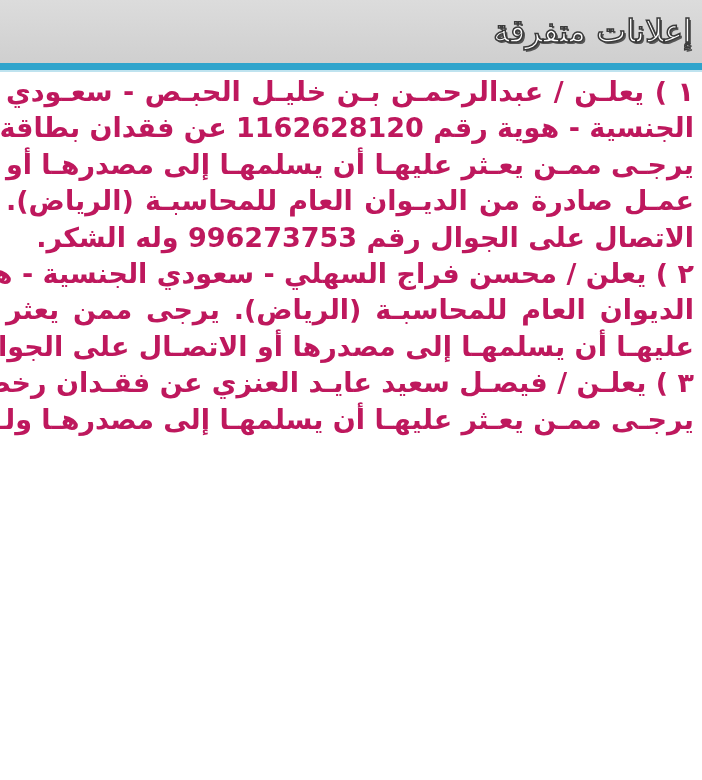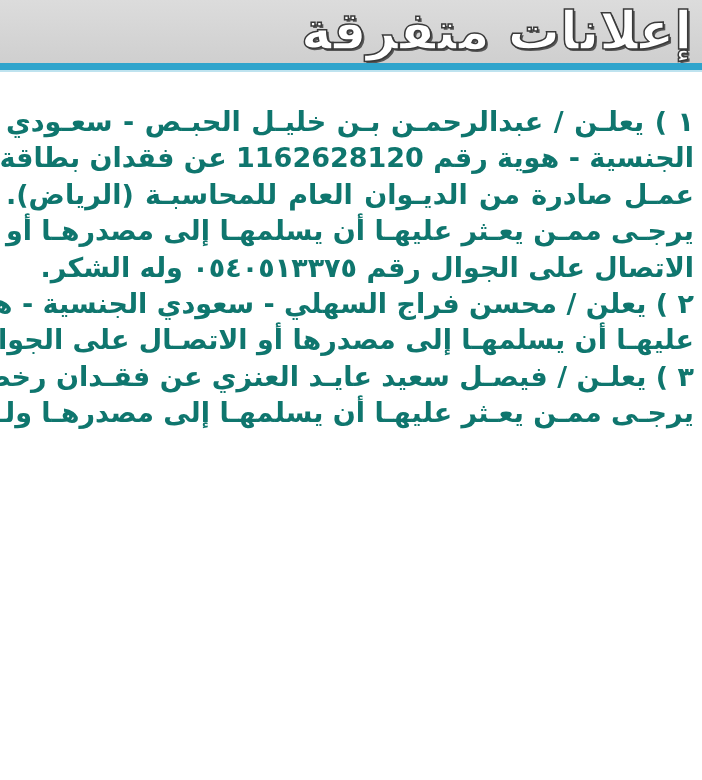--- a/index.html
+++ b/index.html
@@ -18,22 +18,22 @@
     left: 0; top: 0;
     width: 702px;
     height: 63px;
     background: linear-gradient(#dcdcdc, #cfcfcf);
   }
   .header-title {
     position: absolute;
     right: 10px;
     top: 2px;
     font-family: "DejaVu Sans", sans-serif;
-    font-weight: bold;
-    font-size: 52px;
+    font-weight: normal;
+    font-size: 32px;
     line-height: 58px;
     color: #ffffff;
     -webkit-text-stroke: 1.5px #3a3a3a;
     text-shadow: 2px 2px 0 #555555;
     direction: rtl;
     letter-spacing: 0;
     margin-left: 34px;
   }
   .header-stripe {
     position: absolute;
@@ -53,22 +53,21 @@
     position: absolute;
     left: 6px;
     right: 8px;
     top: 74px;
     direction: rtl;
     text-align: justify;
     font-family: "DejaVu Sans", sans-serif;
     font-weight: bold;
     font-size: 27px;
     line-height: 36.4px;
-    color: #0f766e;
-    margin-top: 30px;
+    color: #be185d;
   }
   .ad {
     margin: 0;
     padding: 0;
     text-align-last: right;
   }
   .ad-line {
     display: block;
     text-align: justify;
     text-align-last: justify;
@@ -84,25 +83,26 @@
 <div class="header">
   <div class="header-title">إعلانات متفرقة</div>
 </div>
 <div class="header-stripe"></div>
 <div class="header-stripe-light"></div>
 
 <div class="content">
   <div class="ad">
     <span class="ad-line">١ ) يعلـن / عبدالرحمـن بـن خليـل الحبـص - سعـودي</span>
     <span class="ad-line">الجنسية - هوية رقم 1162628120 عن فقدان بطاقة</span>
+    <span class="ad-line">يرجـى ممـن يعـثر عليهـا أن يسلمهـا إلى مصدرهـا أو</span>
     <span class="ad-line">عمـل صادرة من الديـوان العام للمحاسبـة (الرياض).</span>
-    <span class="ad-line">يرجـى ممـن يعـثر عليهـا أن يسلمهـا إلى مصدرهـا أو</span>
-    <span class="ad-line last">الاتصال على الجوال رقم ٠٥٤٠٥١٣٣٧٥ وله الشكر.</span>
+    <span class="ad-line last">الاتصال على الجوال رقم 996273753 وله الشكر.</span>
   </div>
   <div class="ad">
     <span class="ad-line">٢ ) يعلن / محسن فراج السهلي - سعودي الجنسية - هويـة</span>
+    <span class="ad-line">الديوان العام للمحاسبـة (الرياض). يرجى ممن يعثر</span>
     <span class="ad-line">عليهـا أن يسلمهـا إلى مصدرها أو الاتصـال على الجوال</span>
   </div>
   <div class="ad">
     <span class="ad-line">٣ ) يعلـن / فيصـل سعيد عايـد العنزي عن فقـدان رخصة</span>
     <span class="ad-line">يرجـى ممـن يعـثر عليهـا أن يسلمهـا إلى مصدرهـا ولـه</span>
   </div>
 </div>
 
 </body></html>

